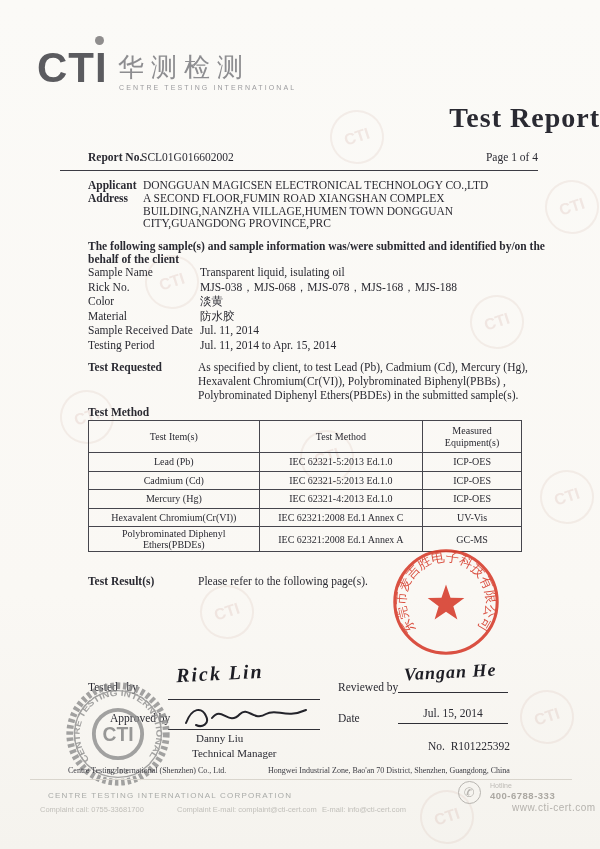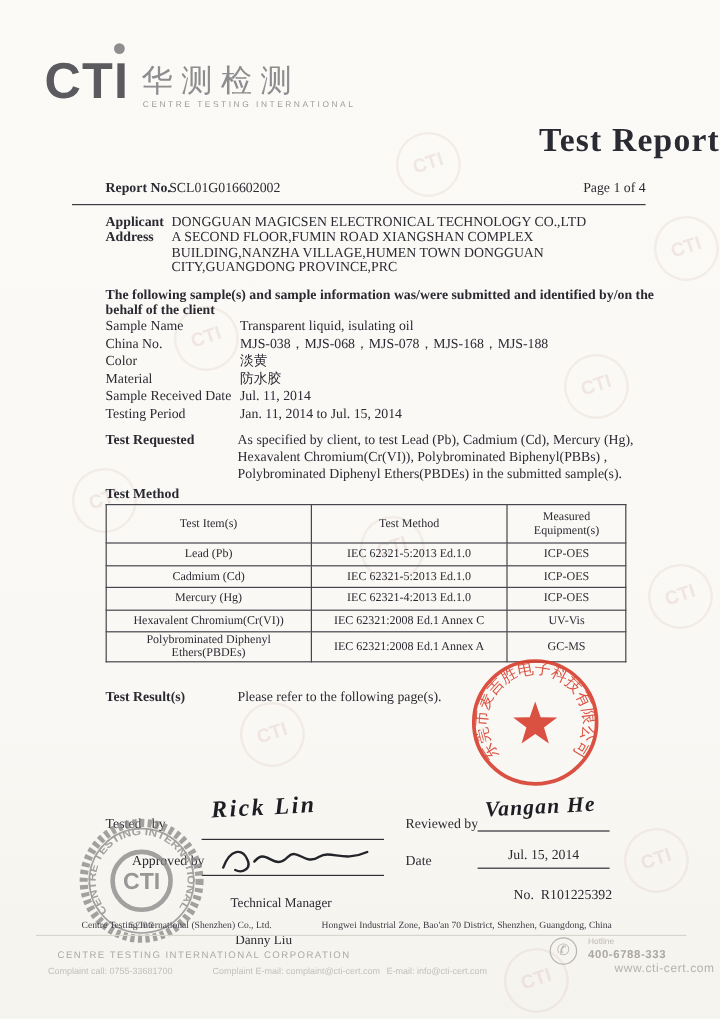--- a/index.html
+++ b/index.html
@@ -97,30 +97,30 @@
 <div class="abs body-txt b lab" style="top:192px;">Address</div>
 <div class="abs body-txt" style="left:143px; top:192px;">A SECOND FLOOR,FUMIN ROAD XIANGSHAN COMPLEX</div>
 <div class="abs body-txt" style="left:143px; top:204.5px;">BUILDING,NANZHA VILLAGE,HUMEN TOWN DONGGUAN</div>
 <div class="abs body-txt" style="left:143px; top:217px;">CITY,GUANGDONG PROVINCE,PRC</div>
 
 <div class="abs body-txt b lab" style="top:240px;">The following sample(s) and sample information was/were submitted and identified by/on the</div>
 <div class="abs body-txt b lab" style="top:252.5px;">behalf of the client</div>
 
 <div class="abs body-txt lab" style="top:266px;">Sample Name</div>
 <div class="abs body-txt" style="left:200px; top:266px;">Transparent liquid, isulating oil</div>
-<div class="abs body-txt lab" style="top:280.6px;">China No.</div>
+<div class="abs body-txt lab" style="top:280.6px;">Rick No.</div>
 <div class="abs body-txt" style="left:200px; top:280.6px;">MJS-038，MJS-068，MJS-078，MJS-168，MJS-188</div>
 <div class="abs body-txt lab" style="top:295.2px;">Color</div>
 <div class="abs body-txt" style="left:200px; top:295.2px;">淡黄</div>
 <div class="abs body-txt lab" style="top:309.8px;">Material</div>
 <div class="abs body-txt" style="left:200px; top:309.8px;">防水胶</div>
 <div class="abs body-txt lab" style="top:324.4px;">Sample Received Date</div>
 <div class="abs body-txt" style="left:200px; top:324.4px;">Jul. 11, 2014</div>
 <div class="abs body-txt lab" style="top:339px;">Testing Period</div>
-<div class="abs body-txt" style="left:200px; top:339px;">Jan. 11, 2014 to Jul. 15, 2014</div>
+<div class="abs body-txt" style="left:200px; top:339px;">Jul. 11, 2014 to Apr. 15, 2014</div>
 
 <div class="abs body-txt b lab" style="top:361px;">Test Requested</div>
 <div class="abs body-txt" style="left:198px; top:361px;">As specified by client, to test Lead (Pb), Cadmium (Cd), Mercury (Hg),</div>
 <div class="abs body-txt" style="left:198px; top:375px;">Hexavalent Chromium(Cr(VI)), Polybrominated Biphenyl(PBBs) ,</div>
 <div class="abs body-txt" style="left:198px; top:389px;">Polybrominated Diphenyl Ethers(PBDEs) in the submitted sample(s).</div>
 
 <div class="abs body-txt b lab" style="top:406px;">Test Method</div>
 <table class="method">
   <tbody>
       <tr>
@@ -170,21 +170,21 @@
 <div class="abs body-txt" style="left:110px; top:712px;">Approved by</div>
 <svg class="abs" style="left:180px; top:703px;" width="132" height="26" viewBox="0 0 132 26">
   <path d="M6,20 C12,4 22,4 26,13 C30,21 22,25 16,22 M32,15 C42,2 48,24 60,11 C68,3 74,19 86,11 C96,5 106,16 126,7" fill="none" stroke="#23232a" stroke-width="2" stroke-linecap="round"></path>
 </svg>
 <div class="abs sig-line" style="left:168px; top:729px; width:152px;"></div>
 
 <div class="abs body-txt" style="left:338px; top:712px;">Date</div>
 <div class="abs body-txt" style="left:398px; top:707px; width:110px; text-align:center;">Jul. 15, 2014</div>
 <div class="abs sig-line" style="left:398px; top:723px; width:110px;"></div>
 
-<div class="abs" style="left:196px; top:732px; font-size:11px;margin-top:46px;">Danny Liu</div>
+<div class="abs" style="left:196px; top:732px; font-size:11px;">Danny Liu</div>
 <div class="abs" style="left:192px; top:747px; font-size:11px;">Technical Manager</div>
 <div class="abs pre" style="left:428px; top:740px; font-size:11.5px;">No.  R101225392</div>
 
 <svg class="abs seal-red" viewBox="0 0 116 116">
   <circle cx="58" cy="58" r="53" fill="none" stroke="#d63a2a" stroke-width="3.2"></circle>
   <polygon points="58,40 62.7,53.5 77,53.8 65.6,62.5 69.8,76.2 58,68 46.2,76.2 50.4,62.5 39,53.8 53.3,53.5" fill="#d63a2a"></polygon>
   <defs>
     <path id="redArc" d="M 28.3,87.7 A 42,42 0 1 1 87.7,87.7" fill="none"></path>
   </defs>
   <text font-size="14" fill="#d63a2a" font-family="Liberation Sans, sans-serif">

